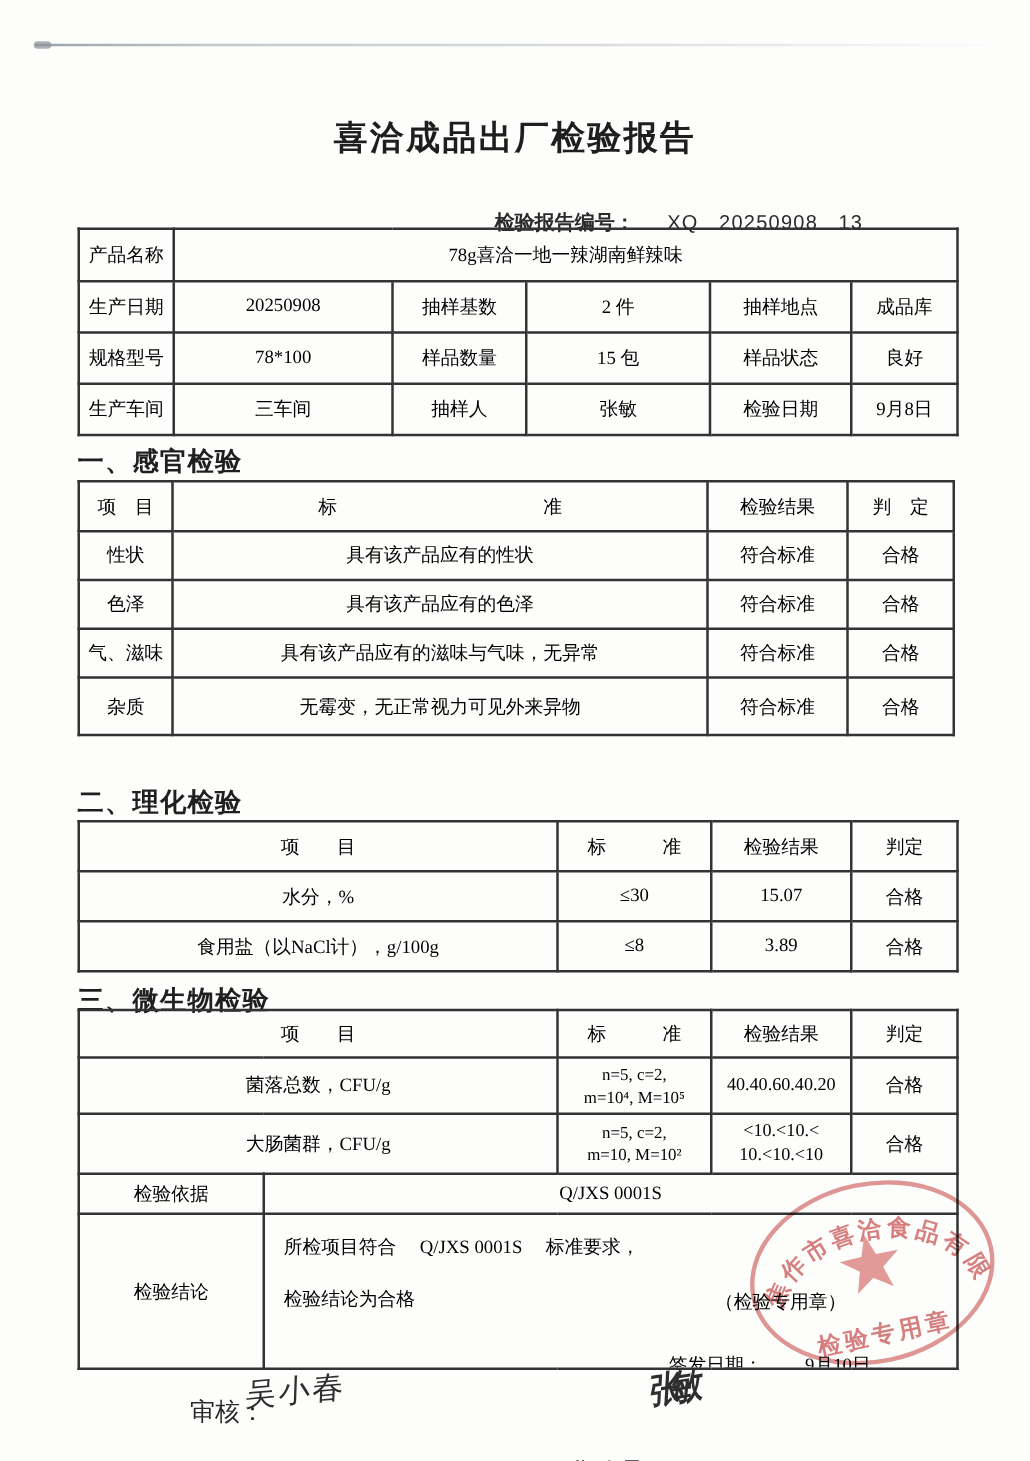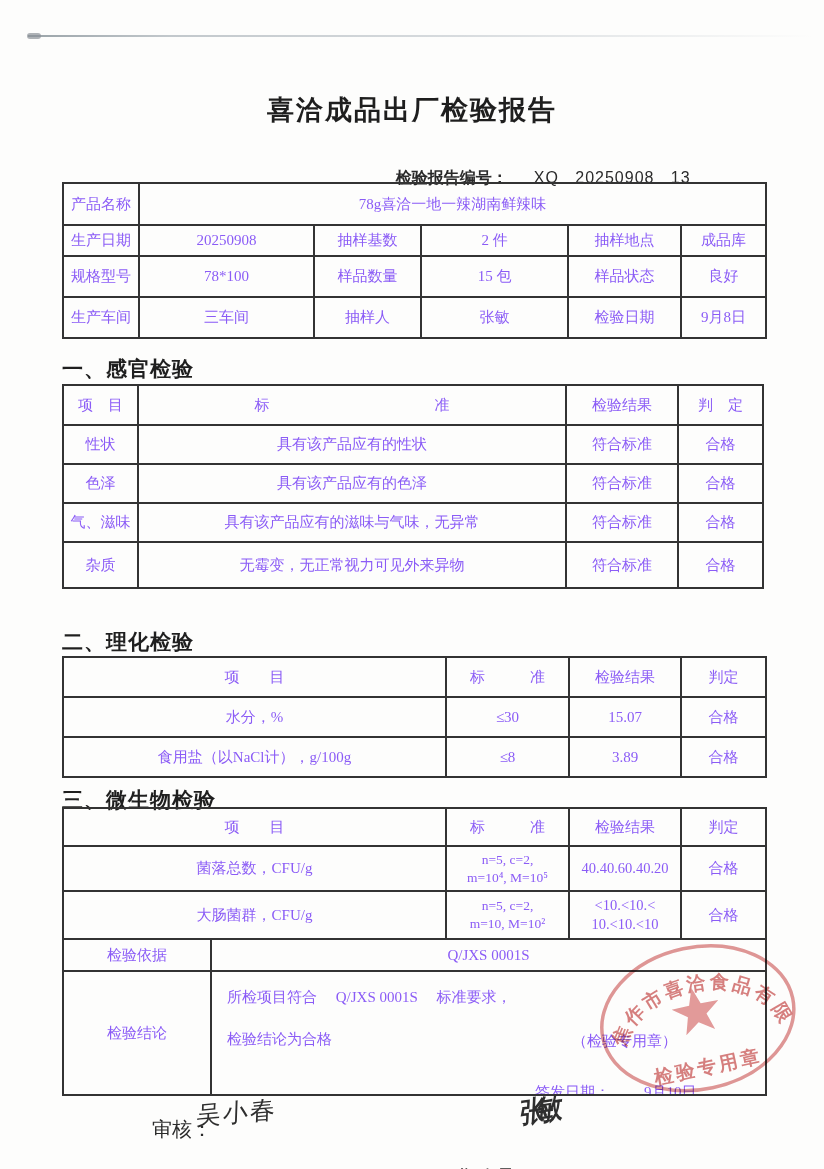--- a/index.html
+++ b/index.html
@@ -30,21 +30,21 @@
   .report-no{
     position:absolute;left:378px;top:150px;
     font-family:"Liberation Sans","DejaVu Sans",sans-serif;
     font-size:16px;color:#2a2a2a;white-space:pre;
   }
   .report-no .lbl{font-weight:bold;}
   .report-no .val{margin-left:26px;letter-spacing:1px;}
   table.grid{
     position:absolute;
     border-collapse:collapse;table-layout:fixed;
-    font-size:15px;color:#8b5cf6;
+    font-size:15px;color:#000000;
   }
   table.grid td{
     border:2px solid #333;
     text-align:center;vertical-align:middle;
     padding:0 4px;overflow:hidden;
   }
   td.left{text-align:left;padding-left:10px;}
   .sec-heading{
     position:absolute;left:62px;
     font-weight:bold;font-size:21px;color:#1f1f1f;letter-spacing:1px;
@@ -101,21 +101,21 @@
         <col style="width:107px">
         <col style="width:147px">
         <col style="width:113px">
         <col style="width:85px">
       </colgroup>
     <tbody>
         <tr style="height:42px">
       <td>产品名称</td>
       <td colspan="5">78g喜洽一地一辣湖南鲜辣味</td>
     </tr>
-    <tr style="height:31px">
+    <tr style="height:41px">
       <td>生产日期</td>
       <td>20250908</td>
       <td>抽样基数</td>
       <td>2 件</td>
       <td>抽样地点</td>
       <td>成品库</td>
     </tr>
     <tr style="height:41px">
       <td>规格型号</td>
       <td>78*100</td>

